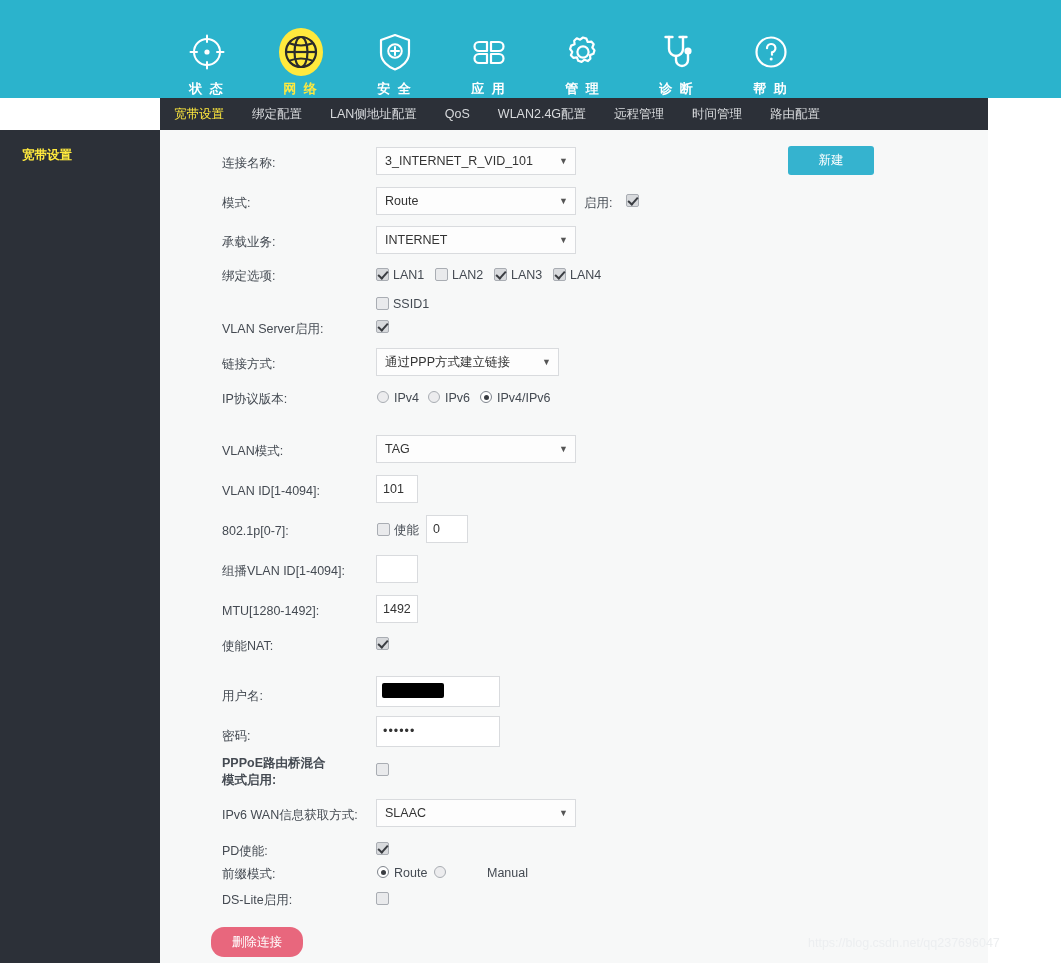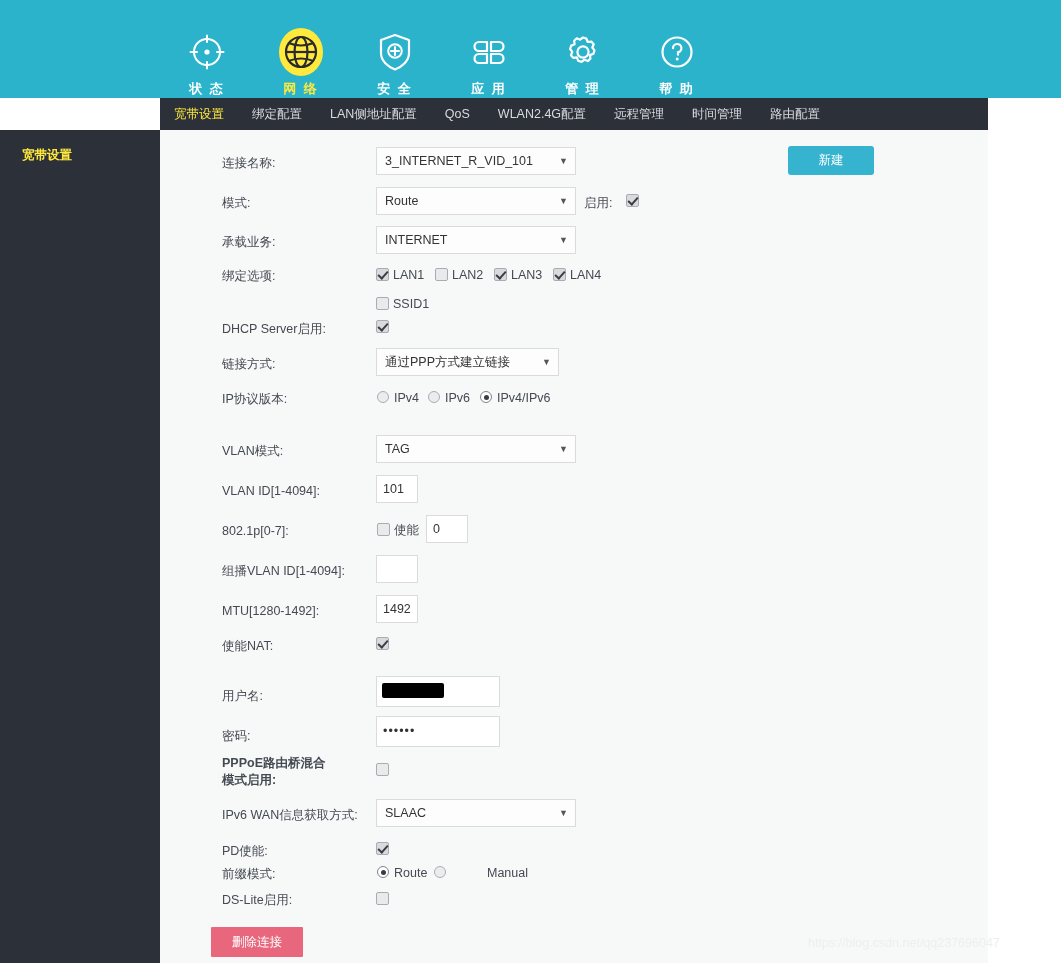--- a/index.html
+++ b/index.html
@@ -113,21 +113,21 @@
 
   
   .btn-new {
     position:absolute; left:788px; top:146px; width:86px; height:29px;
     background:#35b3cf; border:none; border-radius:3px;
     color:#ffffff; font-size:12.5px; cursor:pointer;
     font-family:"Liberation Sans", sans-serif;
   }
   .btn-del {
     position:absolute; left:211px; top:927px; width:92px; height:30px;
-    background:#e8677d; border:none; border-radius:1px;
+    background:#e8677d; border:none; border-radius:13px;
     color:#ffffff; font-size:12.5px; cursor:pointer;
     font-family:"Liberation Sans", sans-serif;
   }
 
   .watermark {
     position:absolute; left:808px; top:936px;
     font-size:12.5px; color:#eceef0; white-space:nowrap;
     user-select:none;
   }
 </style>
@@ -196,20 +196,32 @@
           <svg width="40" height="40" viewBox="0 0 40 40">
             <g fill="none" stroke="#fff" stroke-width="2.2" stroke-linejoin="round">
               <path d="M20 5.5 l3.4 1.1 1.3 3.4 3.6 -.4 2.4 2.6 -1.4 3.3 2.2 2.9 -1.1 3.4 -3.4 1.3 .4 3.6 -2.6 2.4 -3.3 -1.4 -2.9 2.2 -3.4 -1.1 -1.3 -3.4 -3.6 .4 -2.4 -2.6 1.4 -3.3 -2.2 -2.9 1.1 -3.4 3.4 -1.3 -.4 -3.6 2.6 -2.4 3.3 1.4 z"></path>
             </g>
             <circle cx="20" cy="20" r="5.6" fill="none" stroke="#fff" stroke-width="2.2"></circle>
           </svg>
         </span>
         <span class="navlabel">管 理</span>
       </div>
 
+      <div class="navitem">
+        <span class="navicon">
+          <svg width="38" height="40" viewBox="0 0 38 40">
+            <path d="M11 5 V17 A7 7 0 0 0 25 17 V5" fill="none" stroke="#fff" stroke-width="2.4" stroke-linecap="round"></path>
+            <line x1="7.5" y1="5" x2="14.5" y2="5" stroke="#fff" stroke-width="2.4" stroke-linecap="round"></line>
+            <line x1="21.5" y1="5" x2="28.5" y2="5" stroke="#fff" stroke-width="2.4" stroke-linecap="round"></line>
+            <path d="M18 24 V28 A6 6 0 0 0 30 28 V22" fill="none" stroke="#fff" stroke-width="2.4" stroke-linecap="round"></path>
+            <circle cx="30" cy="19" r="3.6" fill="#fff"></circle>
+          </svg>
+        </span>
+        <span class="navlabel">诊 断</span>
+      </div>
 
       <div class="navitem">
         <span class="navicon">
           <svg width="40" height="40" viewBox="0 0 40 40">
             <circle cx="20" cy="20" r="14.5" fill="none" stroke="#fff" stroke-width="2.2"></circle>
             <path d="M16 16.2 a4.2 4.2 0 1 1 5 4.1 v2.4" fill="none" stroke="#fff" stroke-width="2.2" stroke-linecap="round"></path>
             <circle cx="20.2" cy="27" r="1.5" fill="#fff"></circle>
           </svg>
         </span>
         <span class="navlabel">帮 助</span>
@@ -261,21 +273,21 @@
     <div class="cb-lbl" style="left:233px; top:138px;">LAN1</div>
     <div class="cb" style="left:275px; top:138px;"></div>
     <div class="cb-lbl" style="left:292px; top:138px;">LAN2</div>
     <div class="cb on" style="left:334px; top:138px;"></div>
     <div class="cb-lbl" style="left:351px; top:138px;">LAN3</div>
     <div class="cb on" style="left:393px; top:138px;"></div>
     <div class="cb-lbl" style="left:410px; top:138px;">LAN4</div>
     <div class="cb" style="left:216px; top:167px;"></div>
     <div class="cb-lbl" style="left:233px; top:167px;">SSID1</div>
 
-    <div class="lbl" style="left:62px; top:191px;">DHCP Server启用:</div>
+    <div class="lbl" style="left:62px; top:191px;">VLAN Server启用:</div>
     <div class="cb on" style="left:216px; top:190px;"></div>
 
     <div class="lbl" style="left:62px; top:226px;">链接方式:</div>
     <div class="sel" style="left:216px; top:218px; width:183px;">
       <span>通过PPP方式建立链接</span>
       <span class="caret">▼</span>
     </div>
 
     <div class="lbl" style="left:62px; top:261px;">IP协议版本:</div>
     <div class="rb" style="left:217px; top:261px;"></div>

